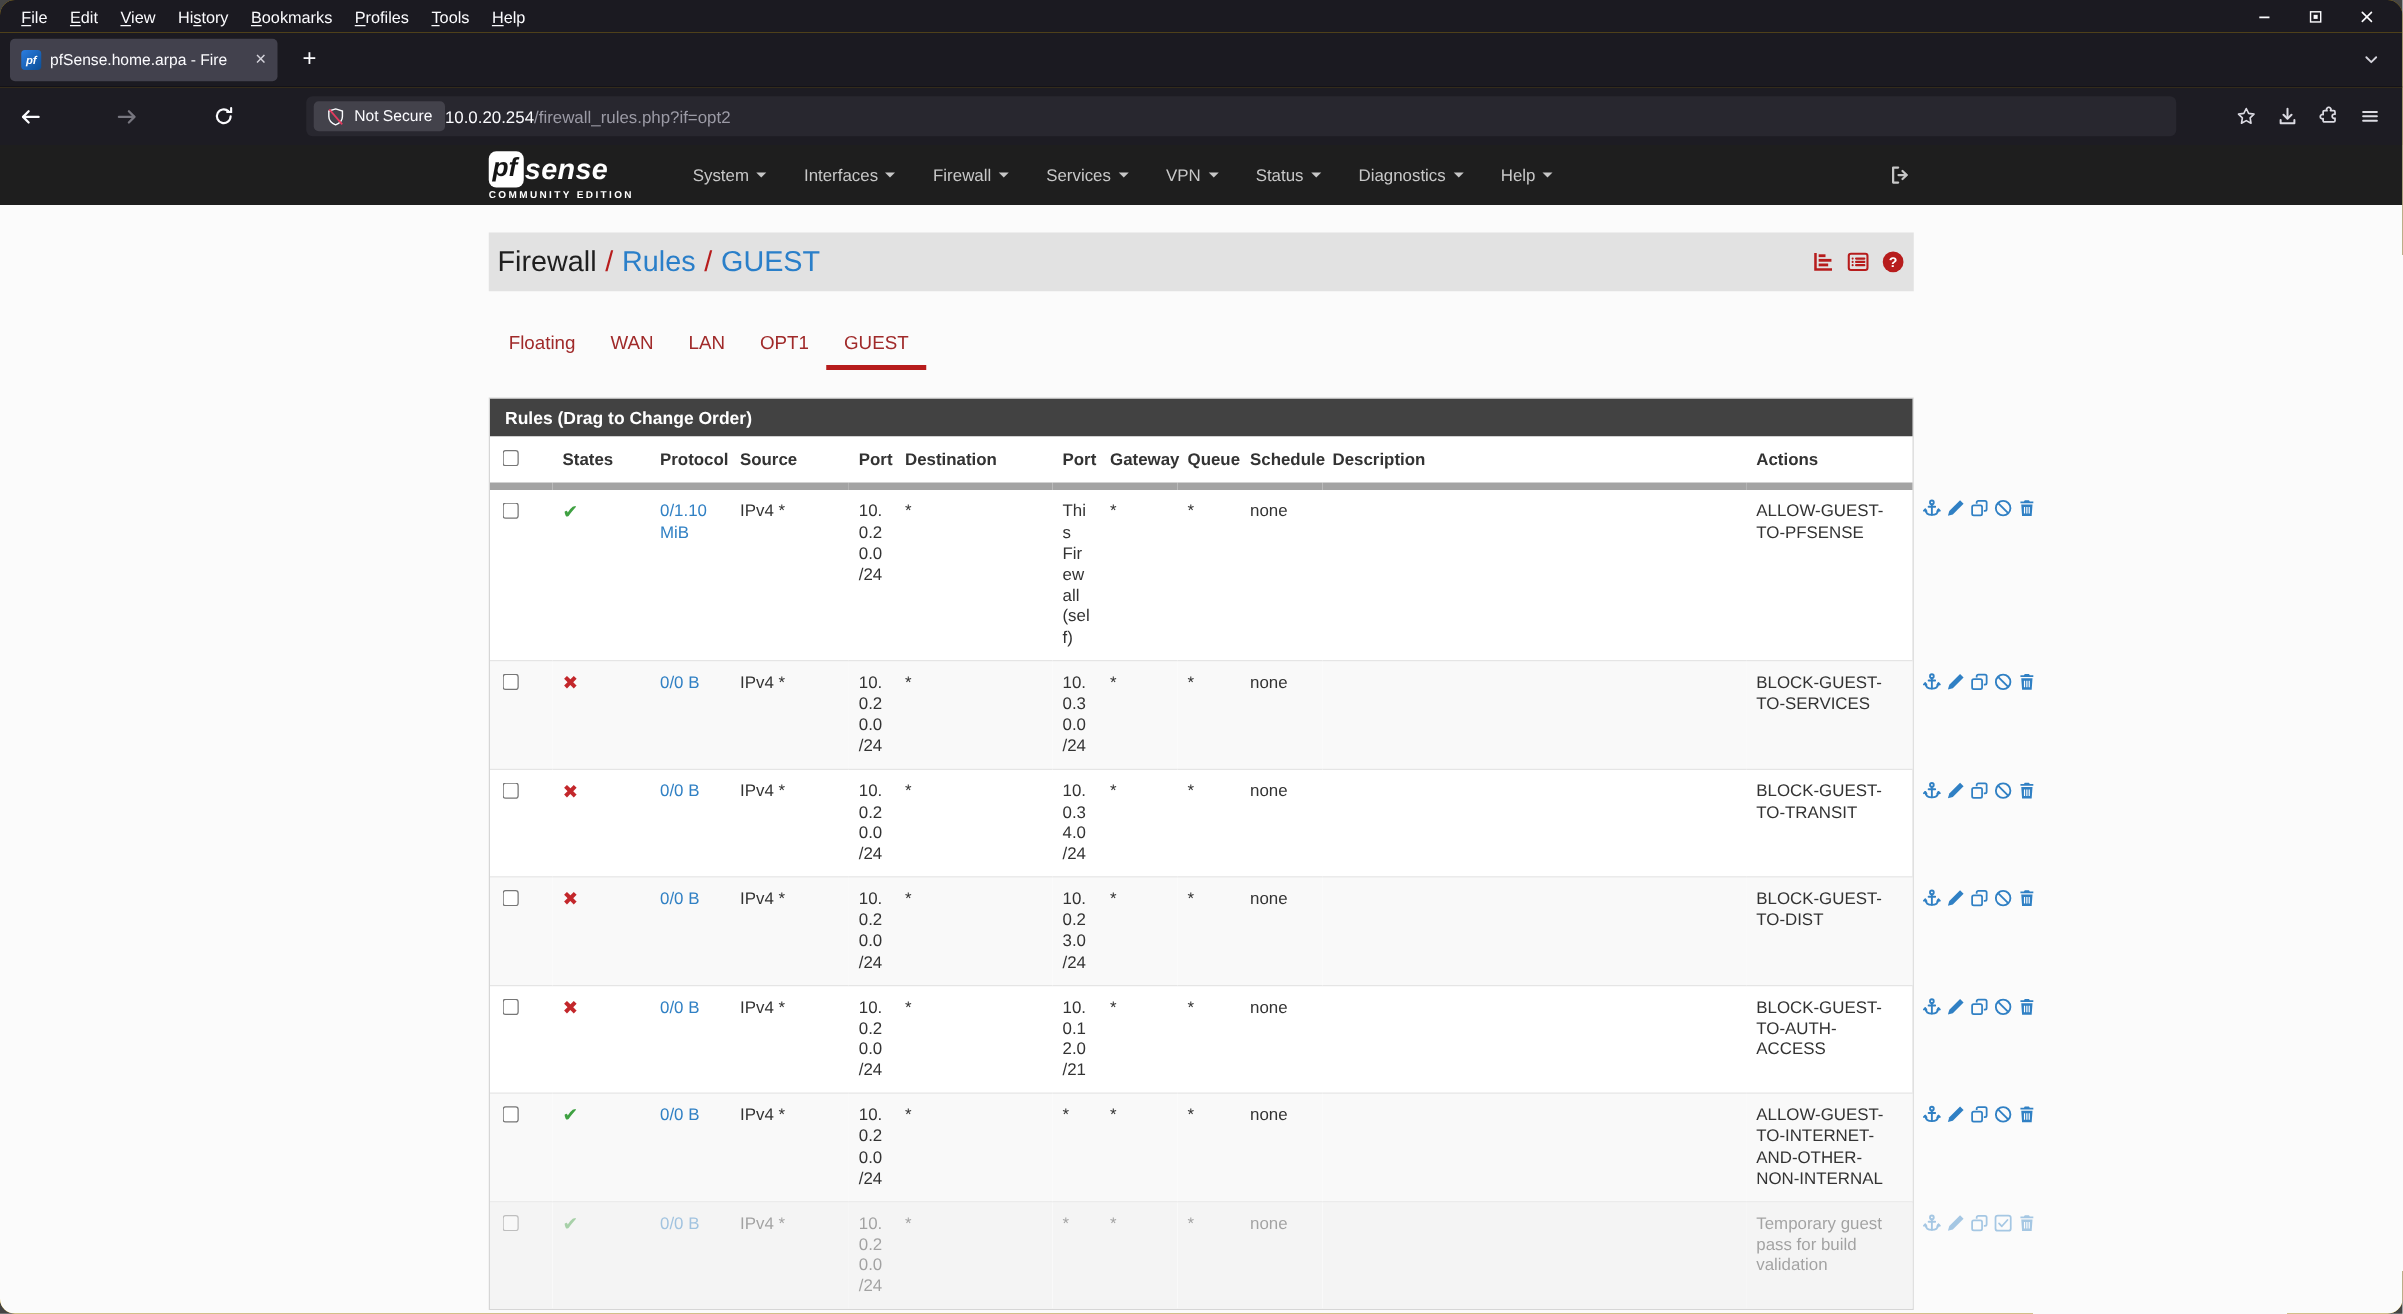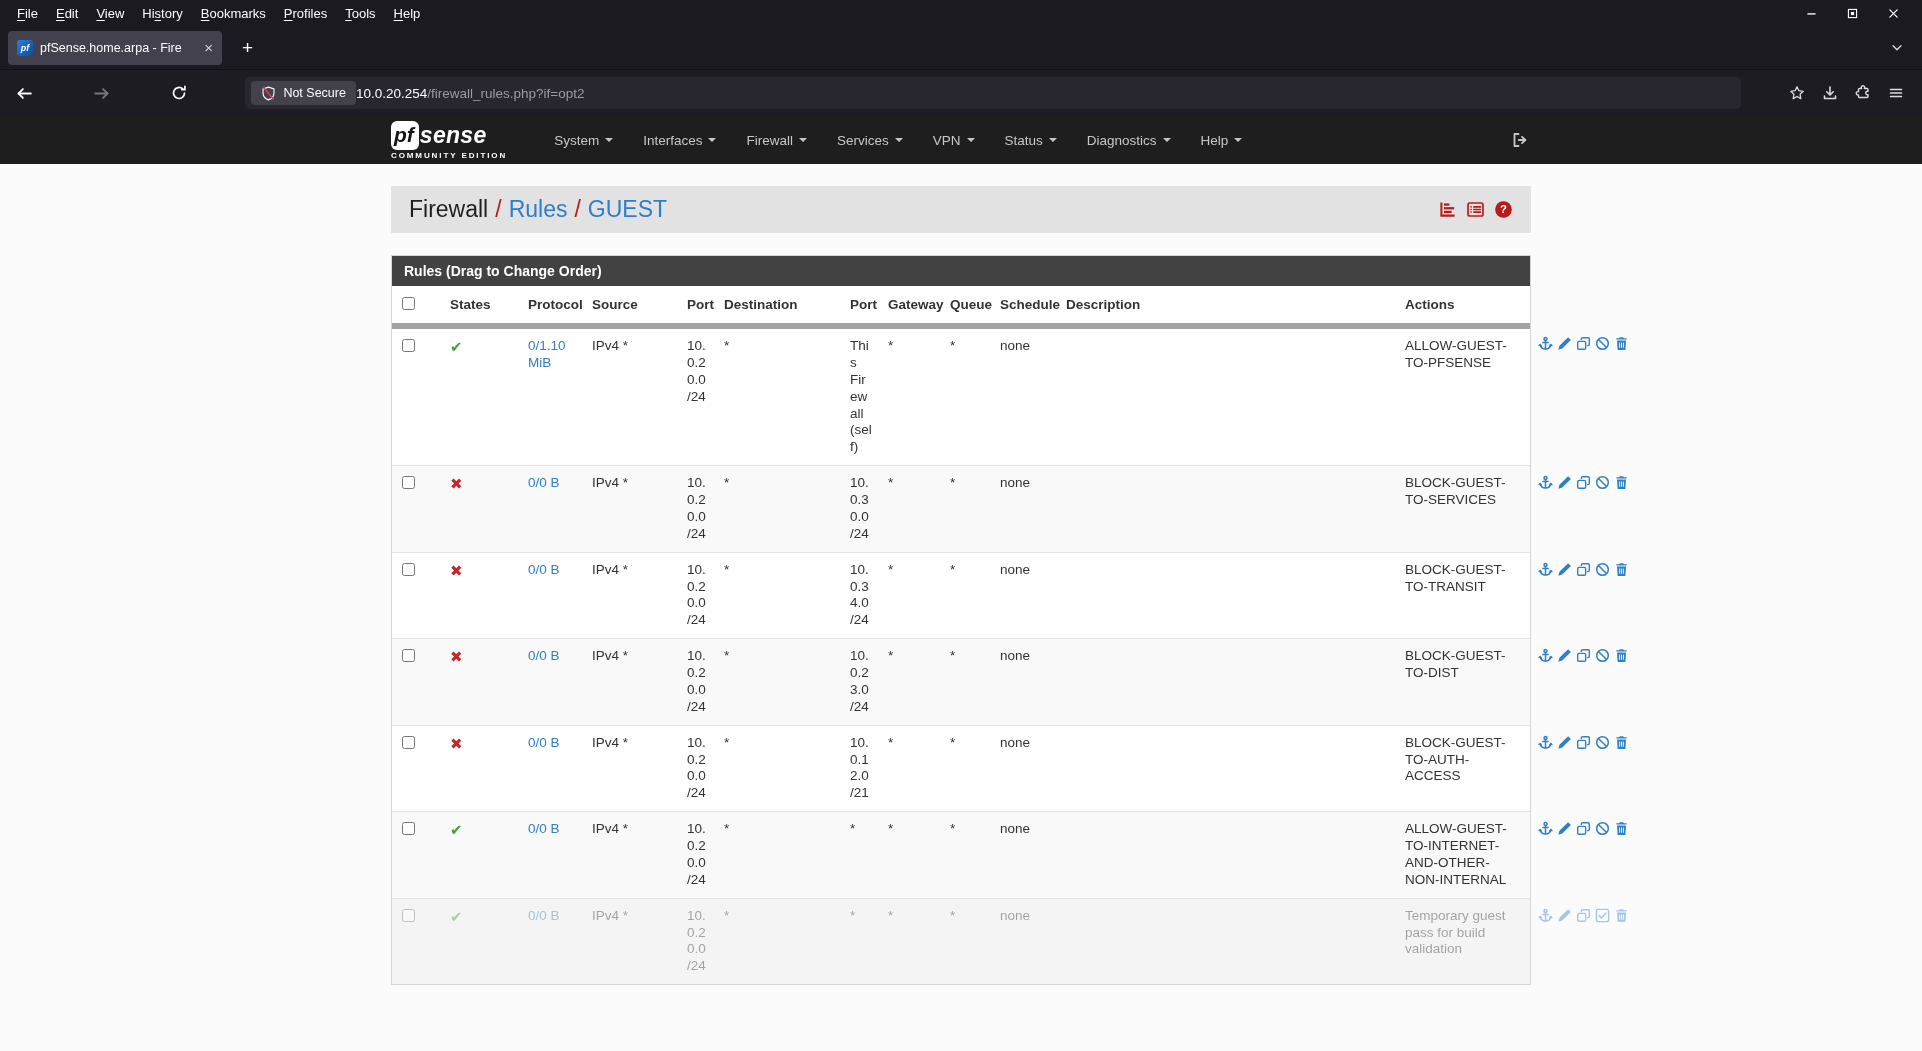--- a/index.html
+++ b/index.html
@@ -1,17 +1,17 @@
 <!DOCTYPE html>
 <html><head>
 <meta charset="utf-8">
 <style>
   * { box-sizing: border-box; }
   body { margin:0; background:#444; font-family:"Liberation Sans","DejaVu Sans",sans-serif; }
-  .screen { position:relative; width:1922px; height:1051px; background:#eab308; overflow:hidden; }
+  .screen { position:relative; width:1922px; height:1051px; background:#eab308; overflow:hidden;border-radius:12px; }
 
   
   .menubar { height:26px; background:#1b1a21; display:flex; align-items:center; padding:0 8px; color:#fbfbfe; font-size:13px; }
   .menu-item { padding:3px 9px; cursor:default; }
   .menu-item u { text-decoration:underline; text-underline-offset:2px; }
   .win-controls { margin-left:auto; display:flex; gap:28px; padding-right:14px; align-items:center; color:#fbfbfe; }
   .win-btn { display:flex; align-items:center; }
 
   .tabbar { height:44px; background:#1b1a21; display:flex; align-items:center; padding:0 8px; border-bottom:1px solid #121117; }
   .tab { width:214px; height:34px; background:#42414d; border-radius:4px; display:flex; align-items:center; padding:0 9px; color:#fbfbfe; font-size:12.5px; gap:7px; }
@@ -38,21 +38,21 @@
   .pf-logo-row { display:flex; align-items:center; }
   .pf-badge { background:#fff; color:#151515; font-weight:800; font-style:italic; font-size:21px; padding:0 5px 2px 3px; border-radius:6px; line-height:27px; }
   .pf-sense { color:#fff; font-weight:800; font-style:italic; font-size:23px; letter-spacing:.3px; margin-left:1px; }
   .pf-tag { color:#fff; font-size:8px; font-weight:700; letter-spacing:1.9px; margin-top:1px;text-align:center; }
   .pf-nav-items { display:flex; margin-left:32px; }
   .pf-nav-item { padding:0 15px; color:#c7c7c7; font-size:13.5px; display:flex; align-items:center; gap:6px; height:48px; }
   .caret { width:0; height:0; border-left:4px solid transparent; border-right:4px solid transparent; border-top:4px solid #c7c7c7; }
   .pf-signout { margin-left:auto; color:#c7c7c7; display:flex; padding-right:2px; }
 
   .pf-container { width:1140px; margin:0 auto; flex:0 0 auto; }
-  .breadcrumb-bar { margin-top:22px; height:47px; background:#e2e2e2; display:flex; align-items:center; padding:0 18px; }
+  .breadcrumb-bar { margin-top:22px; height:47px; background:#e2e2e2; display:flex; align-items:center; padding:0 7px; }
   .bc-text { font-size:23px; color:#1f1f1f; }
   .bc-sep { color:#b71c1c; margin:0 7px; }
   .bc-link { color:#2a7fc9; }
   .bc-icons { margin-left:auto; display:flex; gap:9px; align-items:center; color:#b71c1c; }
   .bc-icons span { display:flex; }
 
   .pf-tabs { display:flex; margin-top:24px; padding-left:2px; }
   .pf-tab { padding:9px 14px; font-size:15px; color:#a02a2a; border-bottom:4px solid transparent; }
   .pf-tab.active { border-bottom-color:#b71c1c; }
 
@@ -257,20 +257,27 @@
             </span>
           <span id="ic-help">
               <svg viewBox="0 0 16 16" width="19" height="19">
                 <circle cx="8" cy="8" r="7" fill="#b71c1c"></circle>
                 <text x="8" y="11.3" text-anchor="middle" font-size="9.5" font-weight="bold" fill="#fff" font-family="Liberation Sans, DejaVu Sans, sans-serif">?</text>
               </svg>
             </span>
         </div>
       </div>
 
+      <div class="pf-tabs" id="pf-tabs">
+          <div class="pf-tab">Floating</div>
+          <div class="pf-tab">WAN</div>
+          <div class="pf-tab">LAN</div>
+          <div class="pf-tab">OPT1</div>
+          <div class="pf-tab active">GUEST</div>
+        </div>
 
       <div class="panel">
         <div class="panel-header">Rules (Drag to Change Order)</div>
         <table class="rules">
           <colgroup>
             <col style="width:50px">
               <col style="width:78px">
               <col style="width:64px">
               <col style="width:95px">
             <col style="width:37px">

